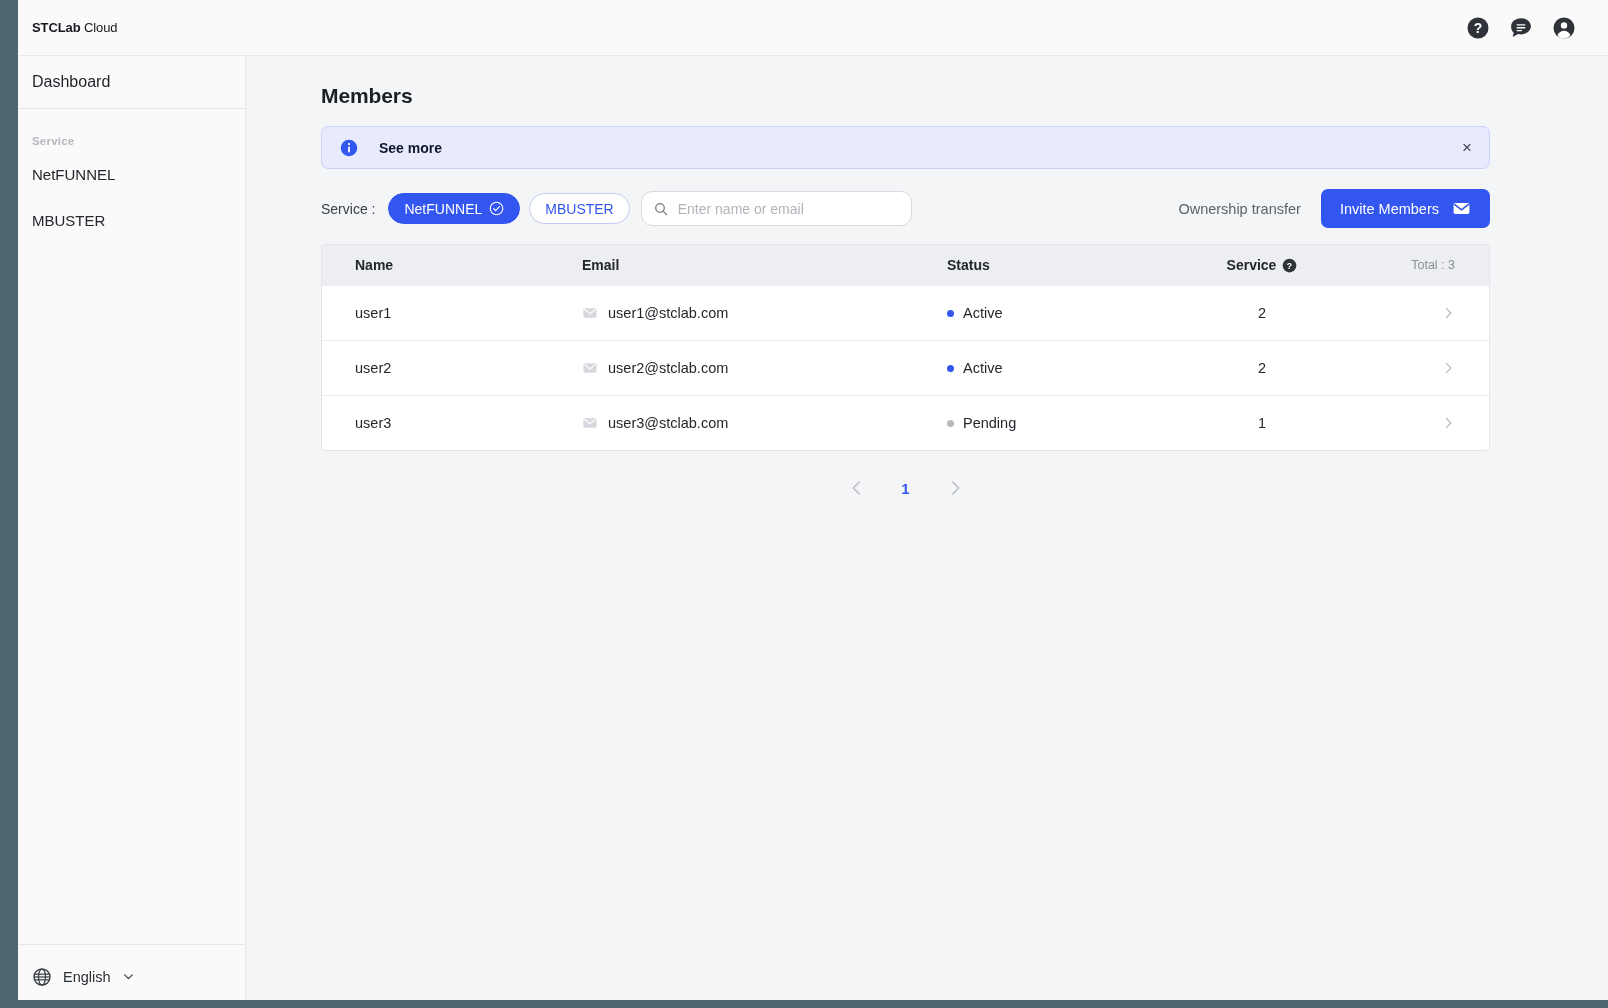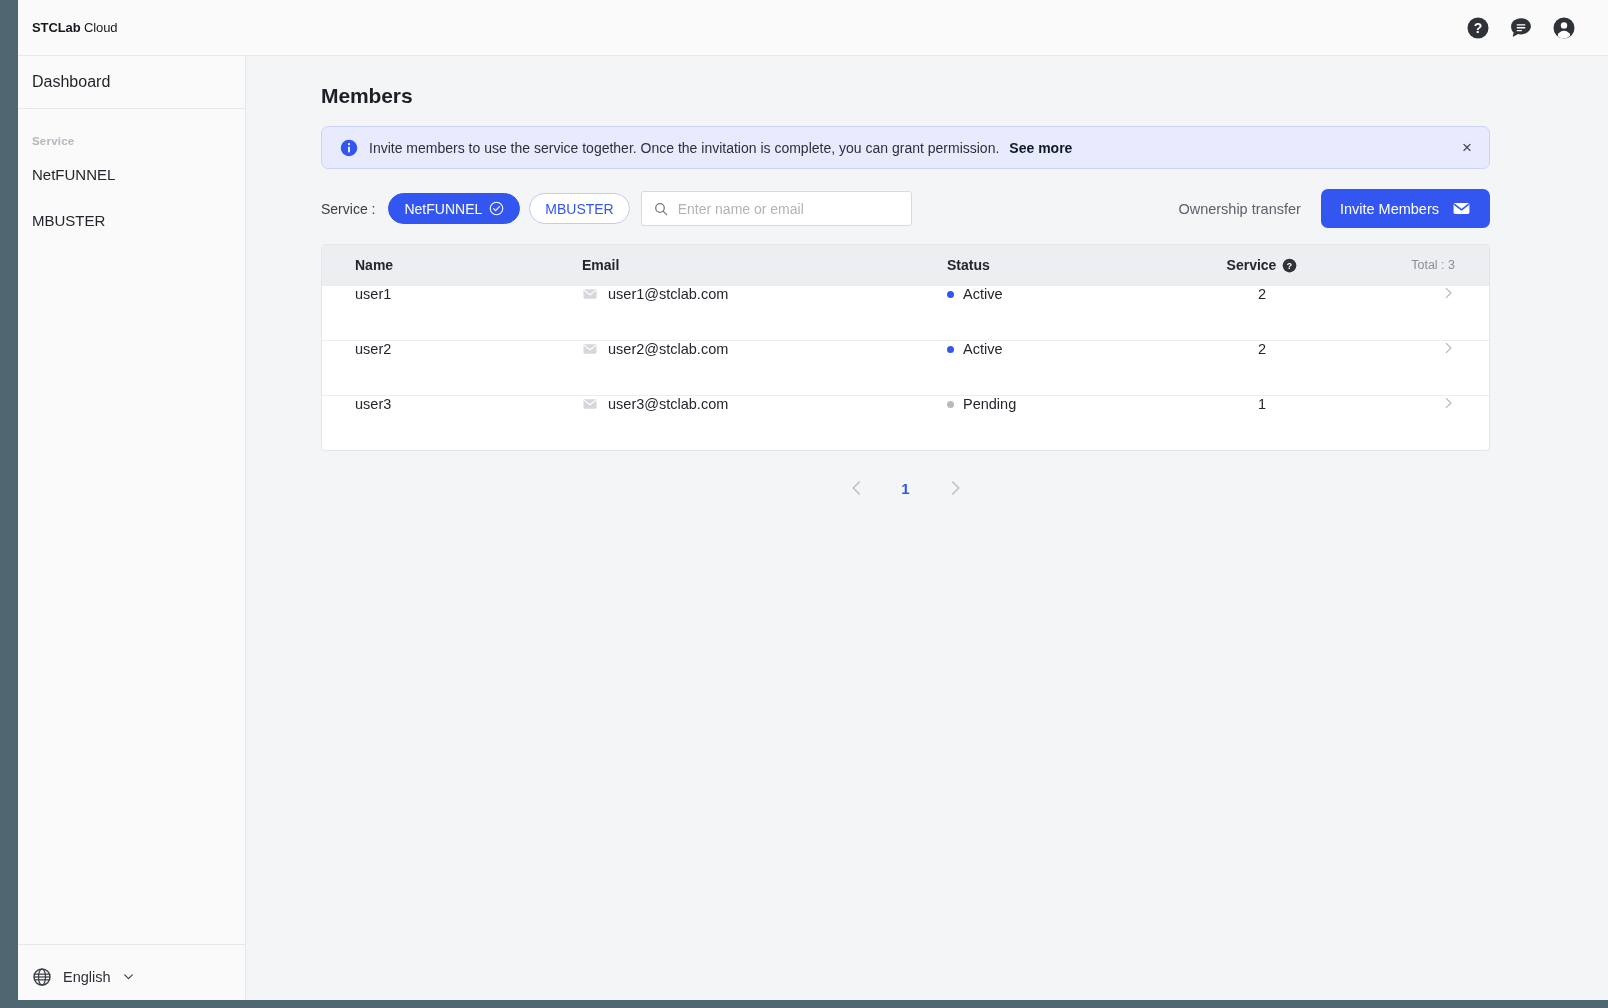--- a/index.html
+++ b/index.html
@@ -119,21 +119,21 @@
   .chip {
     height: 31px; border-radius: 16px; display: inline-flex;
     align-items: center; gap: 7px; padding: 0 15px;
     font-size: 14px; cursor: pointer; white-space: nowrap;
   }
   .chip.active { background: #3355f0; color: #ffffff; border: 1px solid #3355f0; font-weight: 500; }
   .chip.idle { background: #ffffff; color: #3355f0; border: 1px solid #c3cbf6; margin-left: 9px; font-weight: 500; }
   .chip .ck { width: 15px; height: 15px; }
   .search-wrap {
     margin-left: 11px; width: 271px; height: 35px;
-    background: #ffffff; border: 1px solid #d8dade; border-radius: 3px;
+    background: #ffffff; border: 1px solid #d8dade; border-radius: 11px;
     display: flex; align-items: center; padding: 0 11px; gap: 9px;
   }
   .search-wrap input {
     border: 0; outline: 0; flex: 1; font-size: 14px;
     color: #2b2f36; background: transparent;
     font-family: "Liberation Sans", sans-serif;
   }
   .search-wrap input::placeholder { color: #b0b3b9; }
   .filter-spacer { flex: 1; }
   .ownership {
@@ -154,21 +154,21 @@
   .table-card {
     background: #ffffff; border: 1px solid #e4e5e9;
     border-radius: 4px; overflow: hidden;
   }
   .thead {
     height: 40px; background: #eceef1;
     display: flex; align-items: center;
     font-size: 14px; font-weight: 600; color: #23262c;
   }
   .trow {
-    height: 55px; display: flex; align-items: flex-start;
+    height: 55px; display: flex; align-items: center;
     border-top: 1px solid #ecedf0; font-size: 14.5px; color: #24272d;
     cursor: pointer;
   }
   .trow:first-child { border-top: 0; }
   .c-name  { flex: 0 0 260px; padding-left: 33px; }
   .c-email { flex: 0 0 365px; display: flex; align-items: center; gap: 10px; }
   .c-status{ flex: 0 0 245px; display: flex; align-items: center; gap: 9px; }
   .c-svc   { flex: 0 0 140px; text-align: center; display: flex; align-items: center; justify-content: center; gap: 6px; }
   .c-arrow { flex: 1; display: flex; align-items: center; justify-content: flex-end; padding-right: 34px; }
   .thead .c-svc { justify-content: center; }
@@ -255,21 +255,20 @@
     <div class="main">
 
       <div class="page-title">Members</div>
 
       <div class="banner">
         <svg class="banner-ico" viewBox="0 0 24 24">
           <circle cx="12" cy="12" r="11" fill="#3355f0"></circle>
           <rect x="10.8" y="10" width="2.4" height="8" rx="1.2" fill="#ffffff"></rect>
           <circle cx="12" cy="6.8" r="1.5" fill="#ffffff"></circle>
         </svg>
-        <span class="banner-txt">Invite members to use the service together. Once the invitation is complete, you can grant permission.</span>
         <span class="banner-link">See more</span>
         <span class="banner-close">×</span>
       </div>
 
       <div class="filter-row">
         <span class="svc-label">Service :</span>
 
         <span class="chip active">
           <span>NetFUNNEL</span>
           <svg class="ck" viewBox="0 0 24 24">

